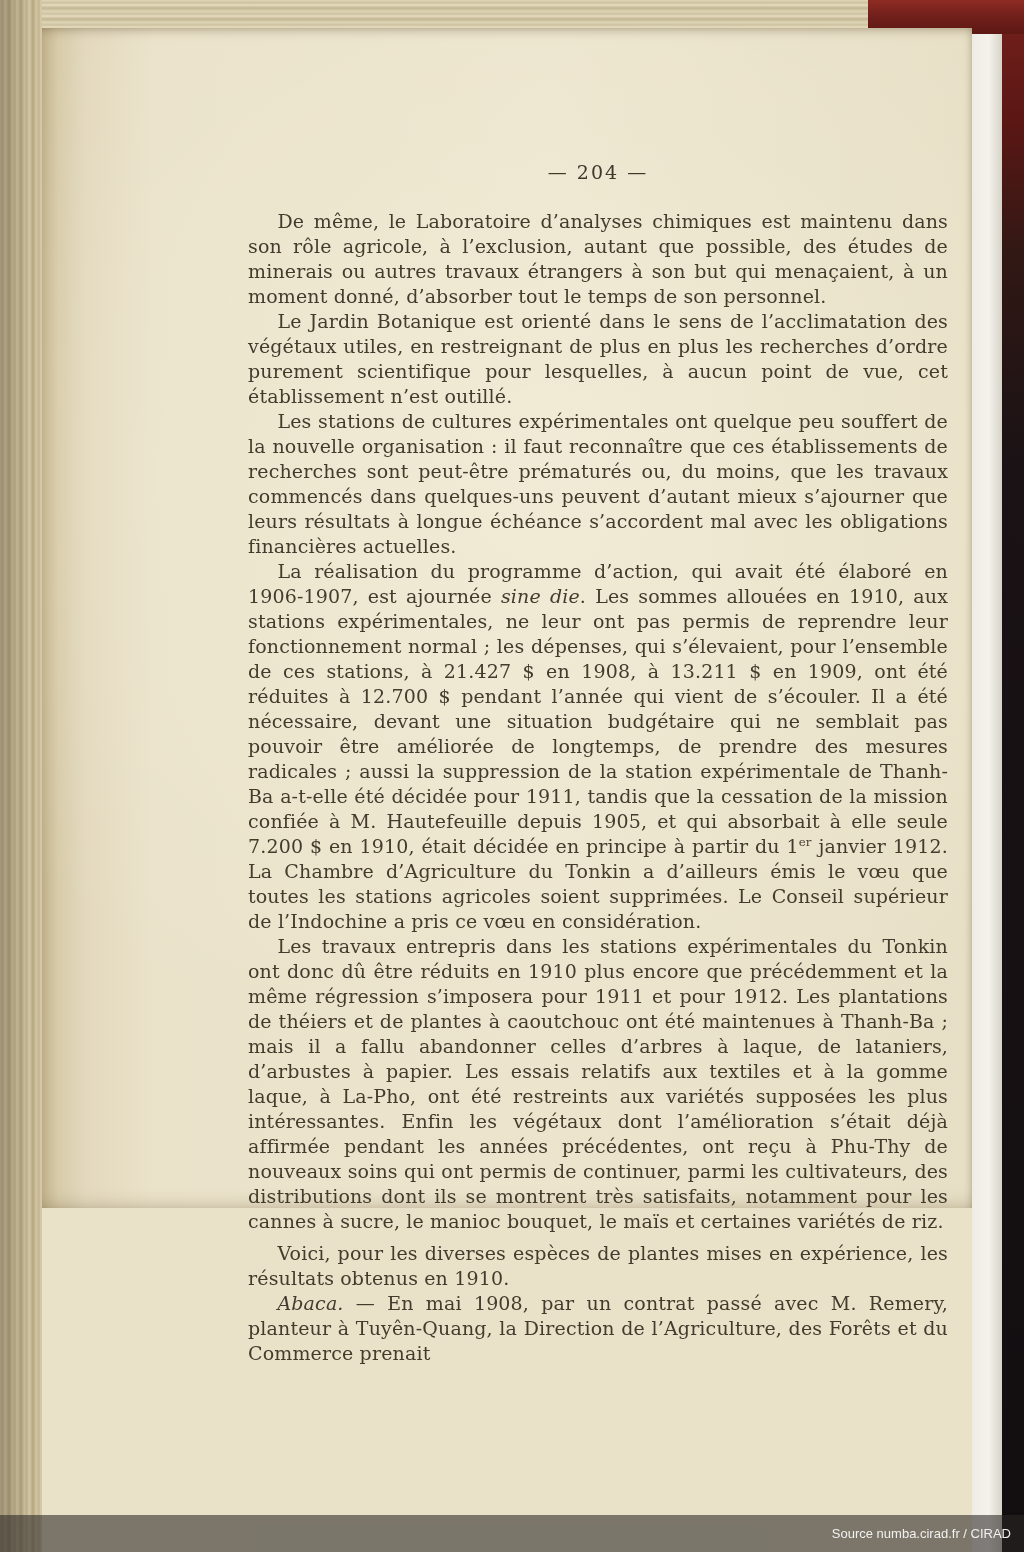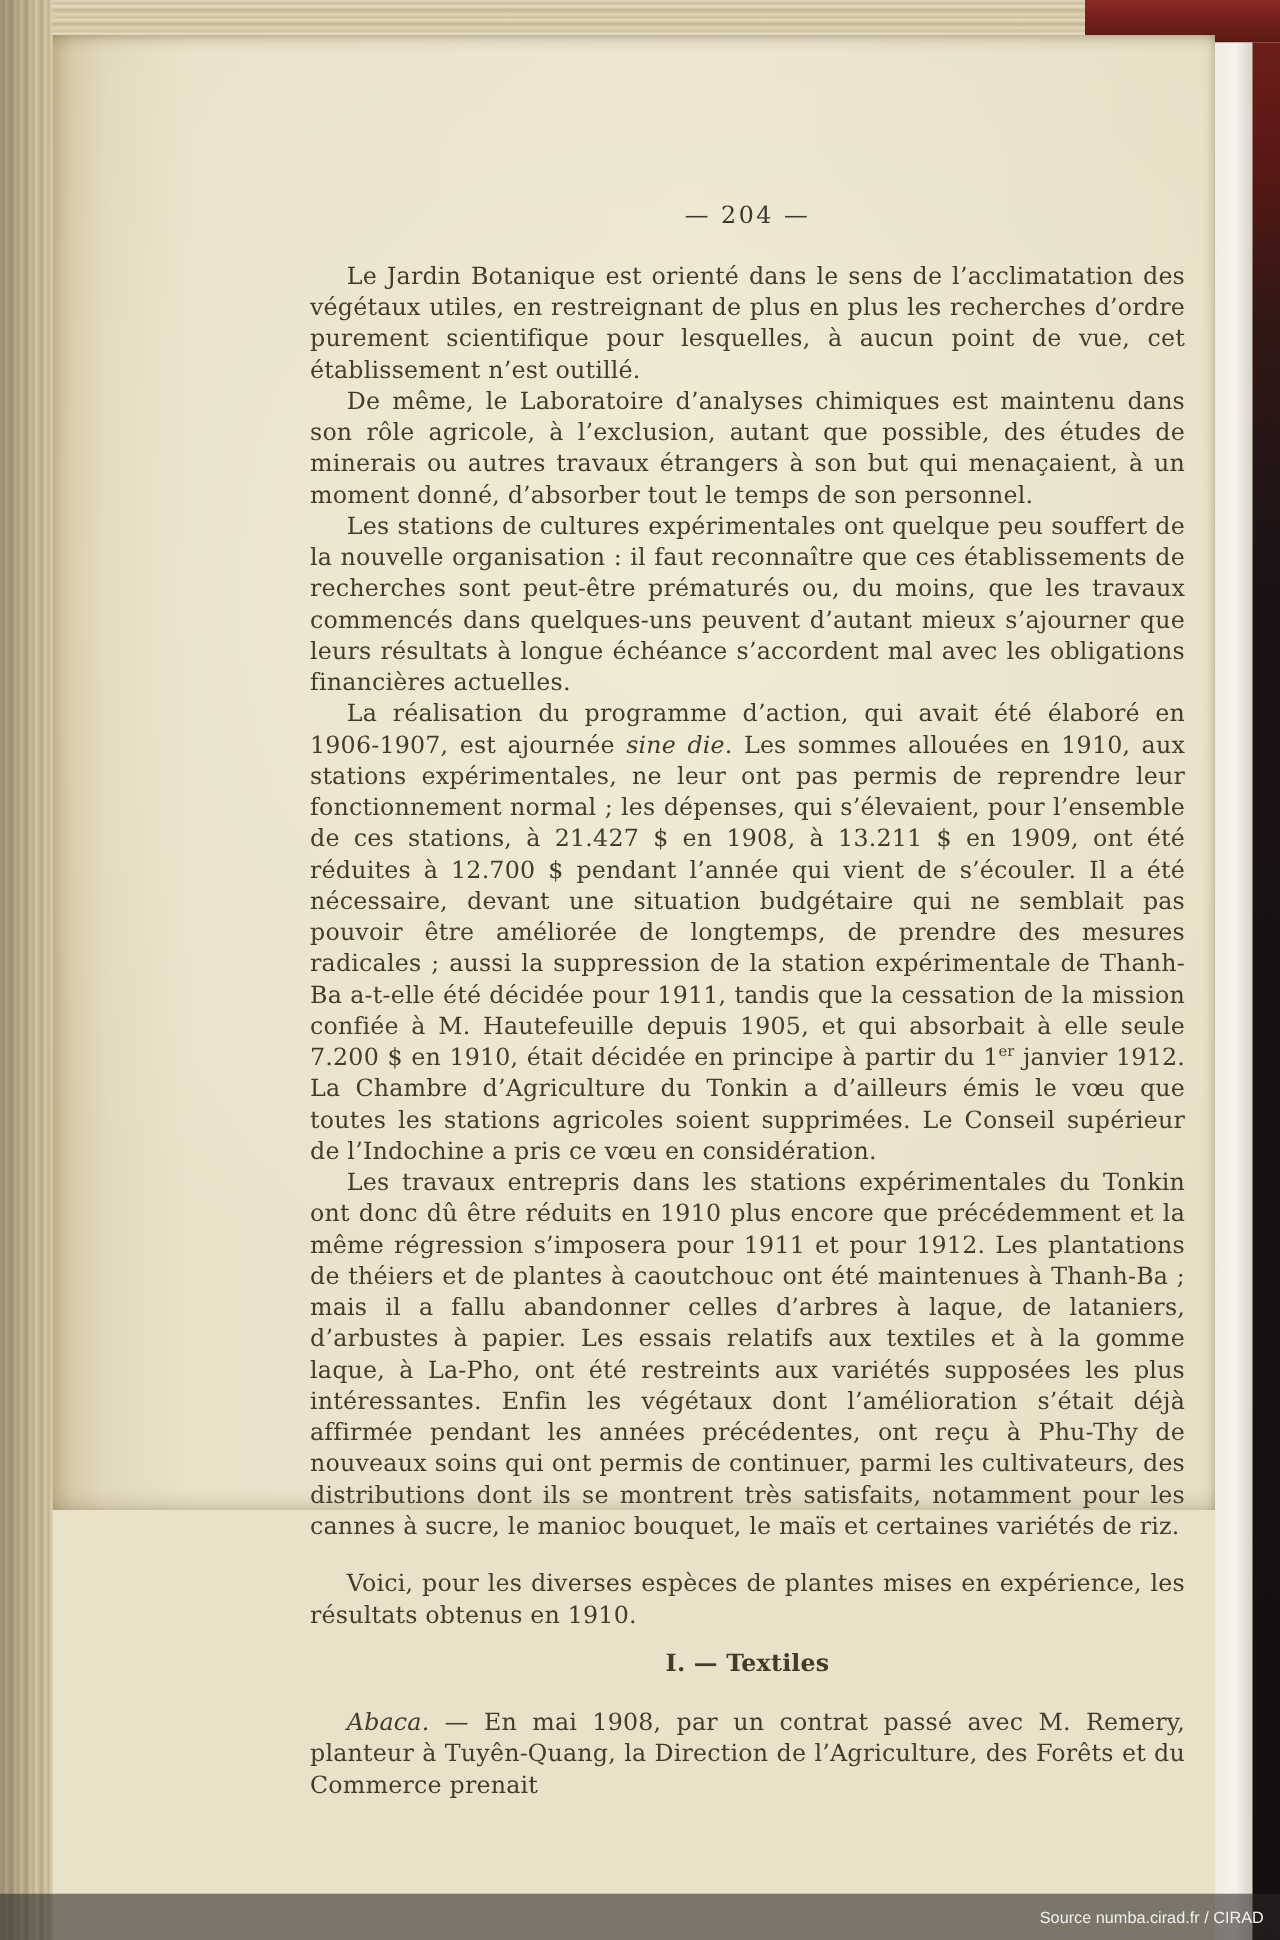--- a/index.html
+++ b/index.html
@@ -74,21 +74,21 @@
     letter-spacing:2px;
     margin-bottom:24px;
     color:#3e372b;
   }
 
   .para {
     text-align:justify;
     text-indent:1.55em;
   }
 
-  .voici { margin-top:21px; }
+  .voici { margin-top:7px; }
 
   .heading-a {
     text-align:center;
     margin:24px 0 8px;
     font-variant:small-caps;
     font-variant-caps:small-caps;
     letter-spacing:.6px;
   }
 
   .heading-textiles {
@@ -121,34 +121,33 @@
   <div class="top-edges"></div>
   <div class="cover-top-right"></div>
   <div class="right-strip"></div>
   <div class="right-dark"></div>
 
   <div class="paper">
     <div class="text-block">
 
       <div class="page-number">— 204 —</div>
 
+      <p class="para">De même, le Laboratoire d’analyses chimiques est maintenu dans son rôle agricole, à l’exclusion, autant que possible, des études de minerais ou autres travaux étrangers à son but qui menaçaient, à un moment donné, d’absorber tout le temps de son personnel.</p>
+
       <p class="para">Le Jardin Botanique est orienté dans le sens de l’acclimatation des végétaux utiles, en restreignant de plus en plus les recherches d’ordre purement scientifique pour lesquelles, à aucun point de vue, cet établissement n’est outillé.</p>
-
-      <p class="para">De même, le Laboratoire d’analyses chimiques est maintenu dans son rôle agricole, à l’exclusion, autant que possible, des études de minerais ou autres travaux étrangers à son but qui menaçaient, à un moment donné, d’absorber tout le temps de son personnel.</p>
 
       <p class="para">Les stations de cultures expérimentales ont quelque peu souffert de la nouvelle organisation : il faut reconnaître que ces établissements de recherches sont peut-être prématurés ou, du moins, que les travaux commencés dans quelques-uns peuvent d’autant mieux s’ajourner que leurs résultats à longue échéance s’accordent mal avec les obligations financières actuelles.</p>
 
       <p class="para"><span>La réalisation du programme d’action, qui avait été élaboré en 1906-1907, est ajournée </span><em class="latin">sine die</em><span>. Les sommes allouées en 1910, aux stations expérimentales, ne leur ont pas permis de reprendre leur fonctionnement normal ; les dépenses, qui s’élevaient, pour l’ensemble de ces stations, à 21.427 $ en 1908, à 13.211 $ en 1909, ont été réduites à 12.700 $ pendant l’année qui vient de s’écouler. Il a été nécessaire, devant une situation budgétaire qui ne semblait pas pouvoir être améliorée de longtemps, de prendre des mesures radicales ; aussi la suppression de la station expérimentale de Thanh-Ba a-t-elle été décidée pour 1911, tandis que la cessation de la mission confiée à M. Hautefeuille depuis 1905, et qui absorbait à elle seule 7.200 $ en 1910, était décidée en principe à partir du 1</span><sup>er</sup><span> janvier 1912. La Chambre d’Agriculture du Tonkin a d’ailleurs émis le vœu que toutes les stations agricoles soient supprimées. Le Conseil supérieur de l’Indochine a pris ce vœu en considération.</span></p>
 
       <p class="para">Les travaux entrepris dans les stations expérimentales du Tonkin ont donc dû être réduits en 1910 plus encore que précédemment et la même régression s’imposera pour 1911 et pour 1912. Les plantations de théiers et de plantes à caoutchouc ont été maintenues à Thanh-Ba ; mais il a fallu abandonner celles d’arbres à laque, de lataniers, d’arbustes à papier. Les essais relatifs aux textiles et à la gomme laque, à La-Pho, ont été restreints aux variétés supposées les plus intéressantes. Enfin les végétaux dont l’amélioration s’était déjà affirmée pendant les années précédentes, ont reçu à Phu-Thy de nouveaux soins qui ont permis de continuer, parmi les cultivateurs, des distributions dont ils se montrent très satisfaits, notamment pour les cannes à sucre, le manioc bouquet, le maïs et certaines variétés de riz.</p>
 
       <p class="para voici">Voici, pour les diverses espèces de plantes mises en expérience, les résultats obtenus en 1910.</p>
 
 
-      <div class="heading-textiles">I. — Textiles</div>
 
       <p class="para"><em class="lead-in">Abaca.</em><span> — En mai 1908, par un contrat passé avec M. Remery, planteur à Tuyên-Quang, la Direction de l’Agriculture, des Forêts et du Commerce prenait</span></p>
 
     </div>
   </div>
 
   <div class="footer">
     <span>Source numba.cirad.fr / CIRAD</span>
   </div>
 

